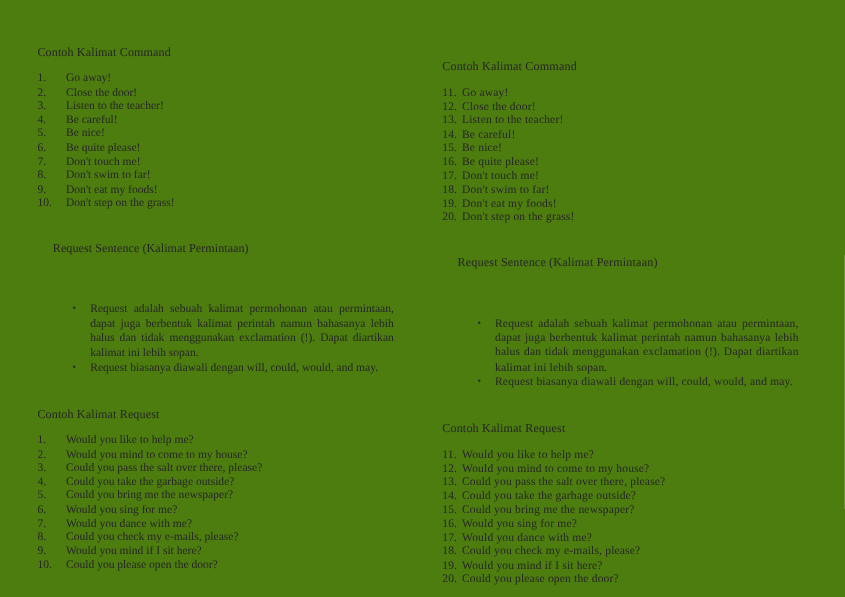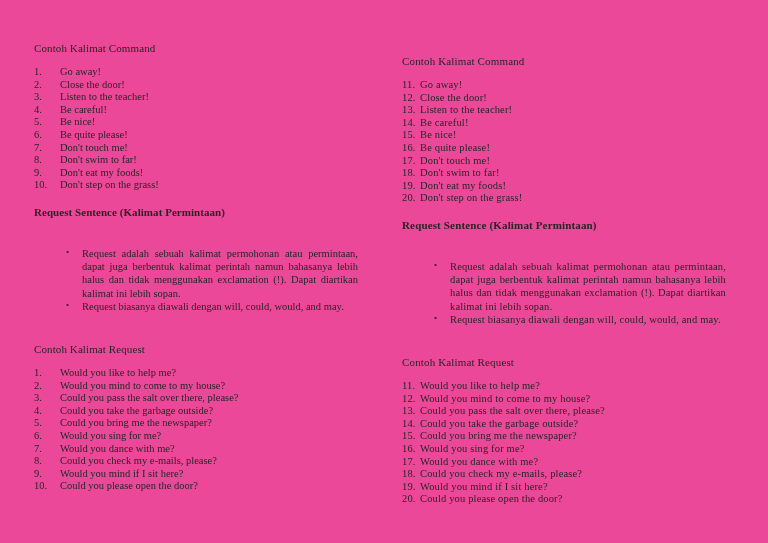--- a/index.html
+++ b/index.html
@@ -14,21 +14,21 @@
     position: relative;
     overflow: hidden;
     font-family: "Liberation Serif", "DejaVu Serif", serif;
     color: #262626;
     -webkit-font-smoothing: antialiased;
   }
 
   .page {
     position: absolute;
     inset: 0;
-    background: #ec4899;
+    background: #4d7c0f;
   }
 
   .column {
     position: absolute;
     top: 0;
     width: 340px;
   }
   .column.left  { left: 34px; top: 42px; }
   .column.right { left: 402px; top: 55px; }
 
@@ -37,23 +37,23 @@
     font-size: 11px;
     line-height: 13px;
     font-weight: normal;
     letter-spacing: 0.1px;
     margin: 0;
     white-space: nowrap;
   }
   .heading-bold {
     font-size: 11px;
     line-height: 13px;
-    font-weight: bold;
+    font-weight: normal;
     letter-spacing: 0.05px;
-    margin: 0;
+    margin: 14px;
     white-space: nowrap;
   }
 
   
   .num-list {
     list-style: none;
     margin: 0;
     padding: 0;
   }
   .num-list li {

